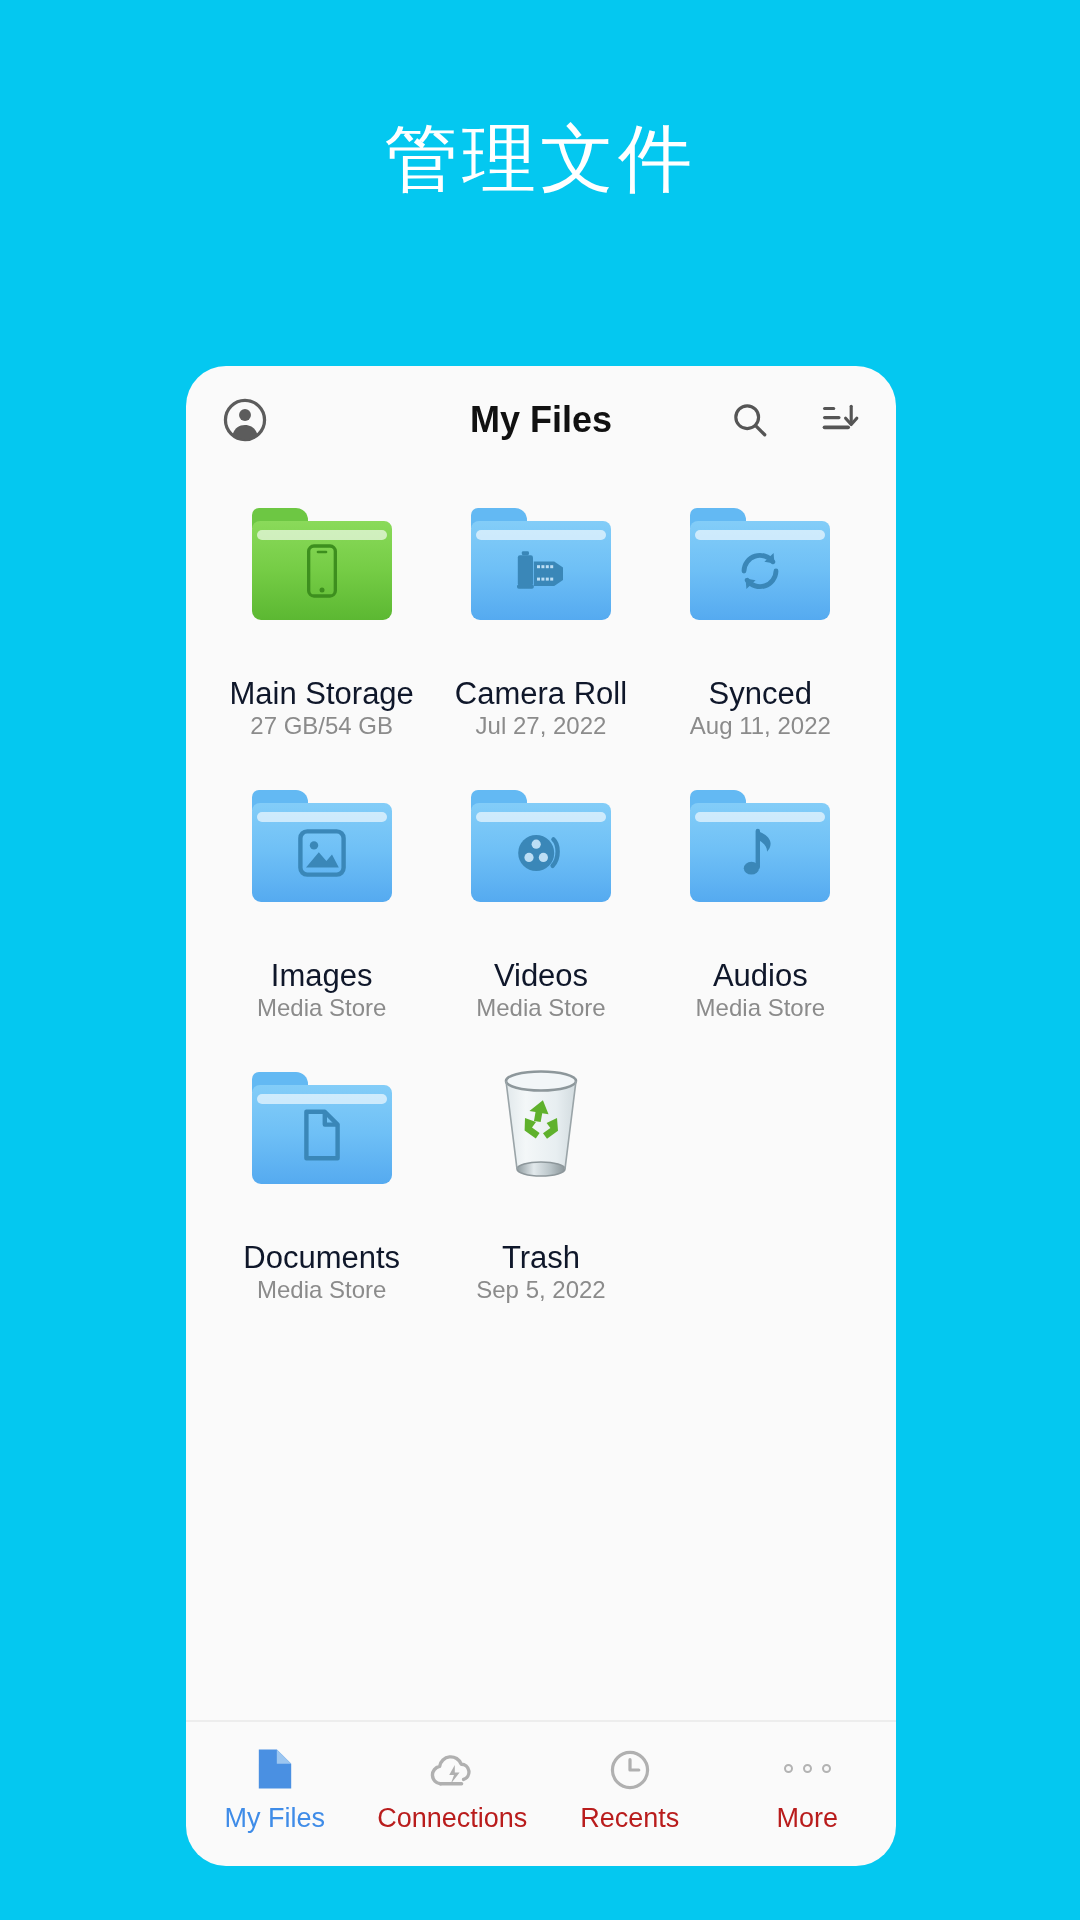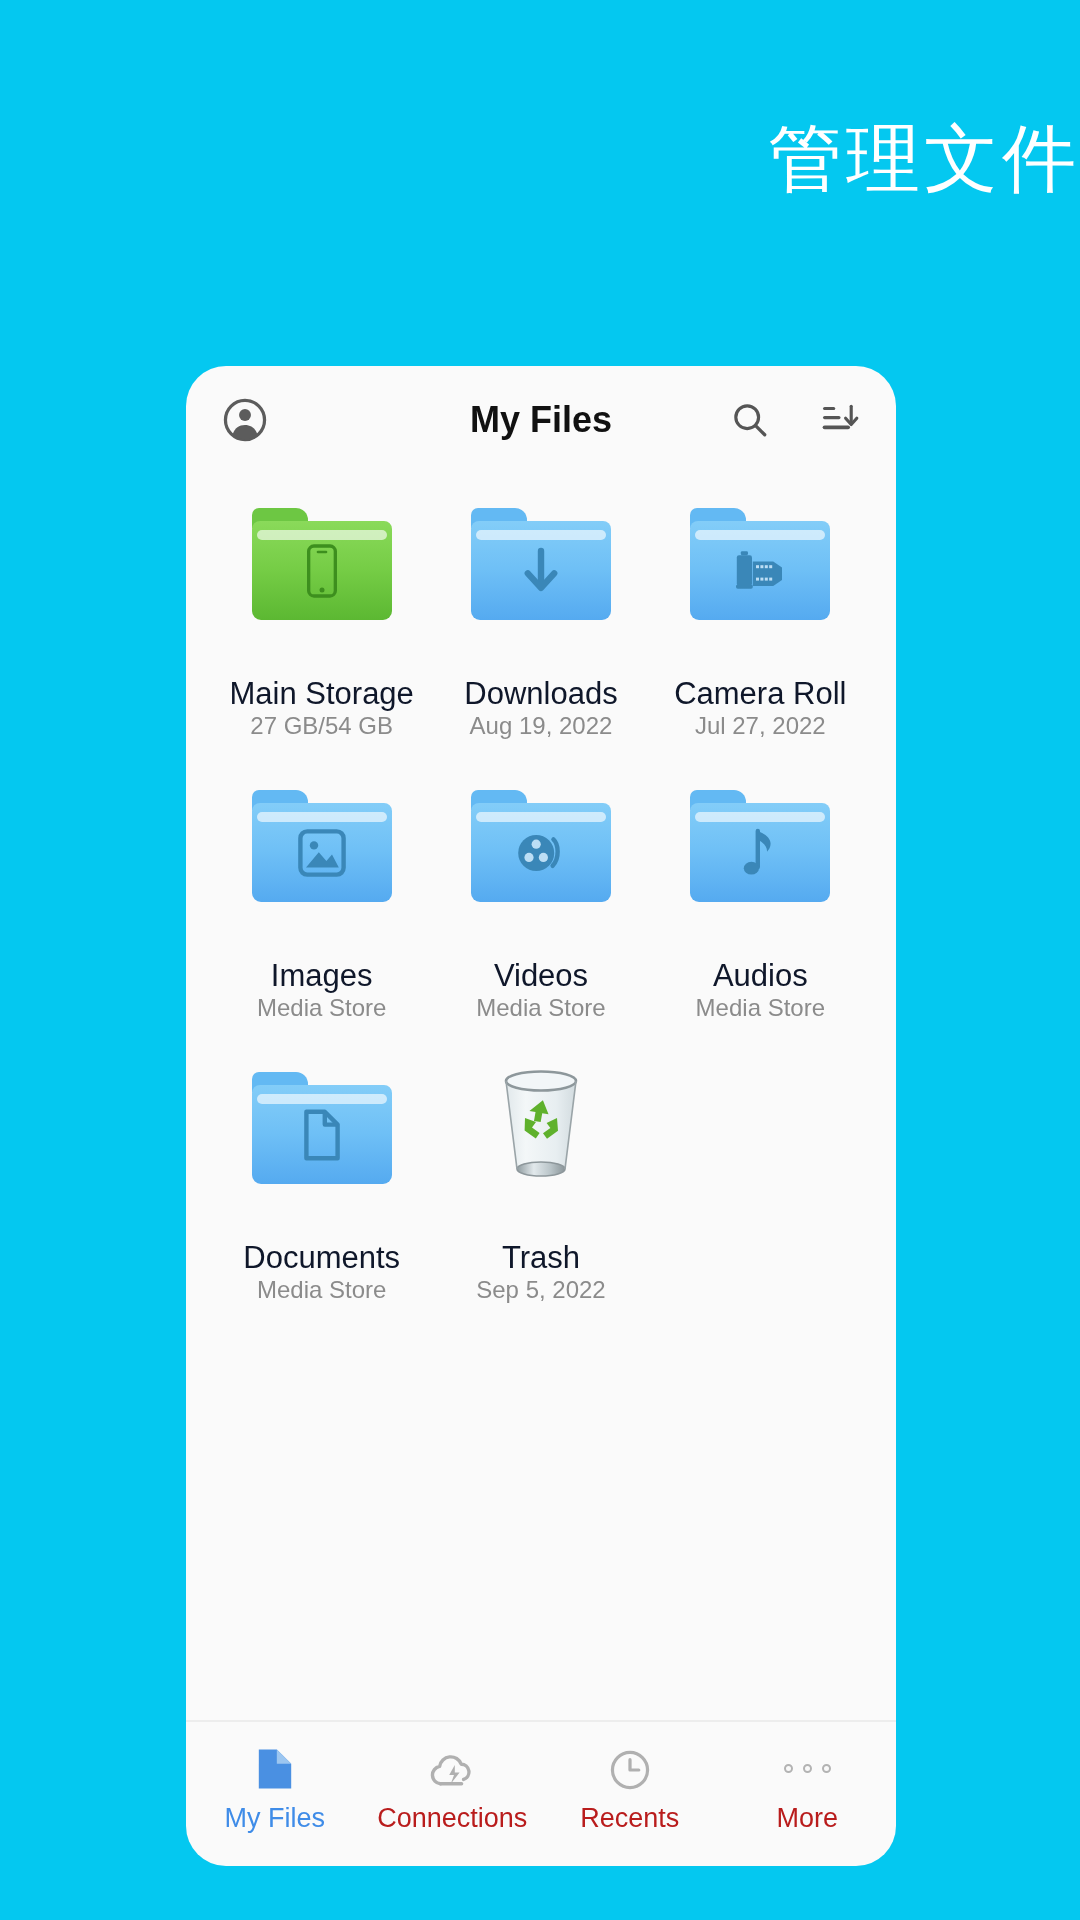--- a/index.html
+++ b/index.html
@@ -13,21 +13,21 @@
     font-family: "Liberation Sans", "DejaVu Sans", sans-serif;
     position: relative;
   }
 
   
   .promo-title {
     position: absolute;
     top: 118px;
     left: 0;
     width: 1080px;
-    text-align: right;
+    text-align: center;
     color: #ffffff;
     font-size: 74px;
     font-weight: 400;
     letter-spacing: 4px;
     line-height: 1.1;
   }
 
   
   .phone-card {
     position: absolute;
@@ -228,37 +228,20 @@
               <line x1="9.6" y1="5.6" x2="14.4" y2="5.6" stroke="#3d8f1e" stroke-width="1.6" stroke-linecap="round"></line>
               <circle cx="12" cy="28.4" r="1.5" fill="#3d8f1e"></circle>
             </svg>
           </div>
         </div>
       </div>
       <div class="item-name">Main Storage</div>
       <div class="item-sub">27 GB/54 GB</div>
     </div>
 
-    <div class="grid-item">
-      <div class="item-icon">
-        <div class="folder blue">
-          <div class="tab"></div>
-            <div class="body"></div>
-            <div class="lip"></div>
-          <div class="glyph">
-            <svg width="48" height="52" viewBox="0 0 24 26" aria-hidden="true">
-              <line x1="12" y1="3" x2="12" y2="20" stroke="#3a87b8" stroke-width="3.2" stroke-linecap="round"></line>
-              <path d="M5.4 14.2 12 21.4 18.6 14.2" fill="none" stroke="#3a87b8" stroke-width="3.2" stroke-linecap="round" stroke-linejoin="round"></path>
-            </svg>
-          </div>
-        </div>
-      </div>
-      <div class="item-name">Downloads</div>
-      <div class="item-sub">Aug 19, 2022</div>
-    </div>
 
     <div class="grid-item">
       <div class="item-icon">
         <div class="folder blue">
           <div class="tab"></div>
             <div class="body"></div>
             <div class="lip"></div>
           <div class="glyph">
             <svg width="56" height="50" viewBox="0 0 28 25" aria-hidden="true">
               <rect x="4.4" y="2.6" width="3.6" height="2" rx="0.7" fill="#3a87b8"></rect>
@@ -277,20 +260,39 @@
               </g>
             </svg>
           </div>
         </div>
       </div>
       <div class="item-name">Camera Roll</div>
       <div class="item-sub">Jul 27, 2022</div>
     </div>
 
 
+    <div class="grid-item">
+      <div class="item-icon">
+        <div class="folder blue">
+          <div class="tab"></div>
+            <div class="body"></div>
+            <div class="lip"></div>
+          <div class="glyph">
+            <svg width="52" height="52" viewBox="0 0 26 26" aria-hidden="true">
+              <path d="M5.0 13A8 8 0 0 1 19.4 8.4" fill="none" stroke="#3a87b8" stroke-width="2.4" stroke-linecap="round"></path>
+              <path d="M21.0 13A8 8 0 0 1 6.6 17.6" fill="none" stroke="#3a87b8" stroke-width="2.4" stroke-linecap="round"></path>
+              <path d="M19.8 4.0 20.2 9.2 15.2 8.4Z" fill="#3a87b8"></path>
+              <path d="M6.2 22.0 5.8 16.8 10.8 17.6Z" fill="#3a87b8"></path>
+            </svg>
+          </div>
+        </div>
+      </div>
+      <div class="item-name">Synced</div>
+      <div class="item-sub">Aug 11, 2022</div>
+    </div>
 
     <div class="grid-item">
       <div class="item-icon">
         <div class="folder blue">
           <div class="tab"></div>
             <div class="body"></div>
             <div class="lip"></div>
           <div class="glyph">
             <svg width="52" height="52" viewBox="0 0 26 26" aria-hidden="true">
               <rect x="2.2" y="2.2" width="21.6" height="21.6" rx="3.4" fill="none" stroke="#3a87b8" stroke-width="2.2"></rect>

